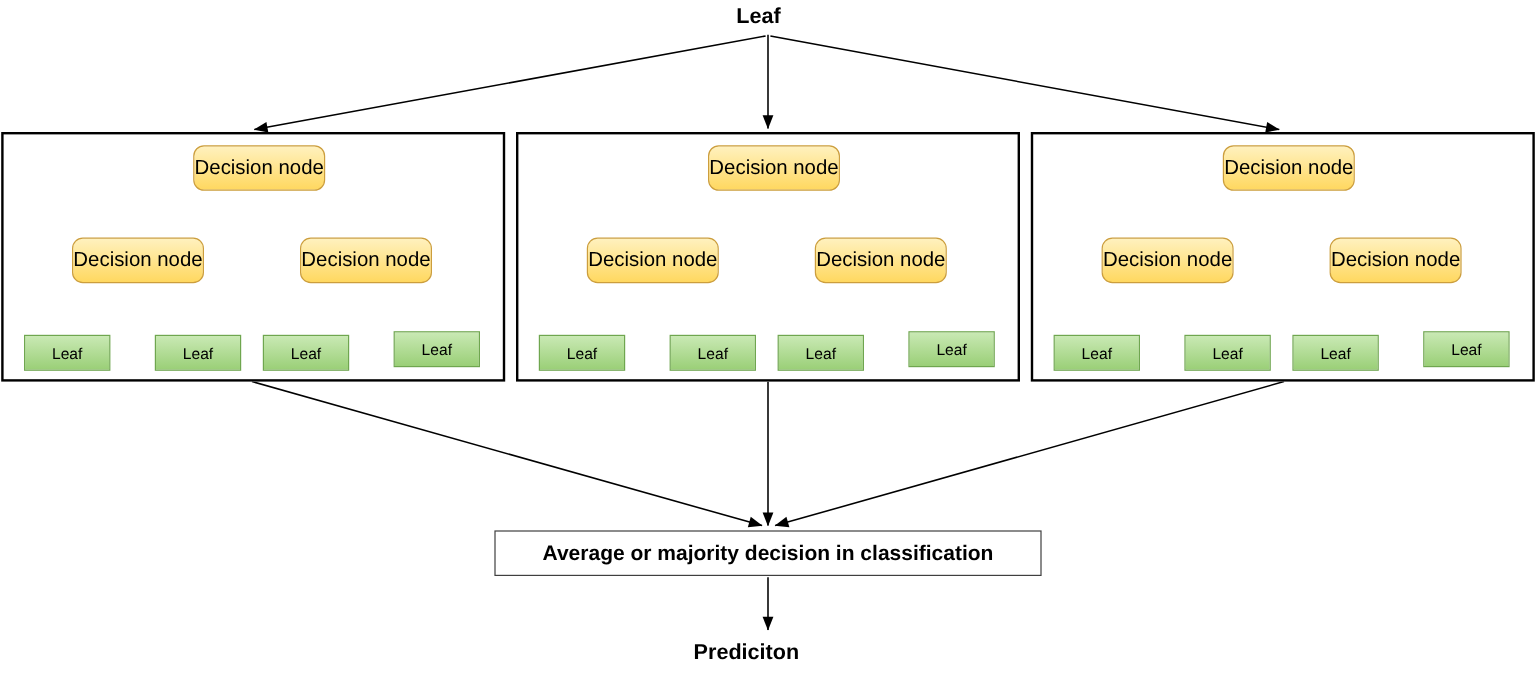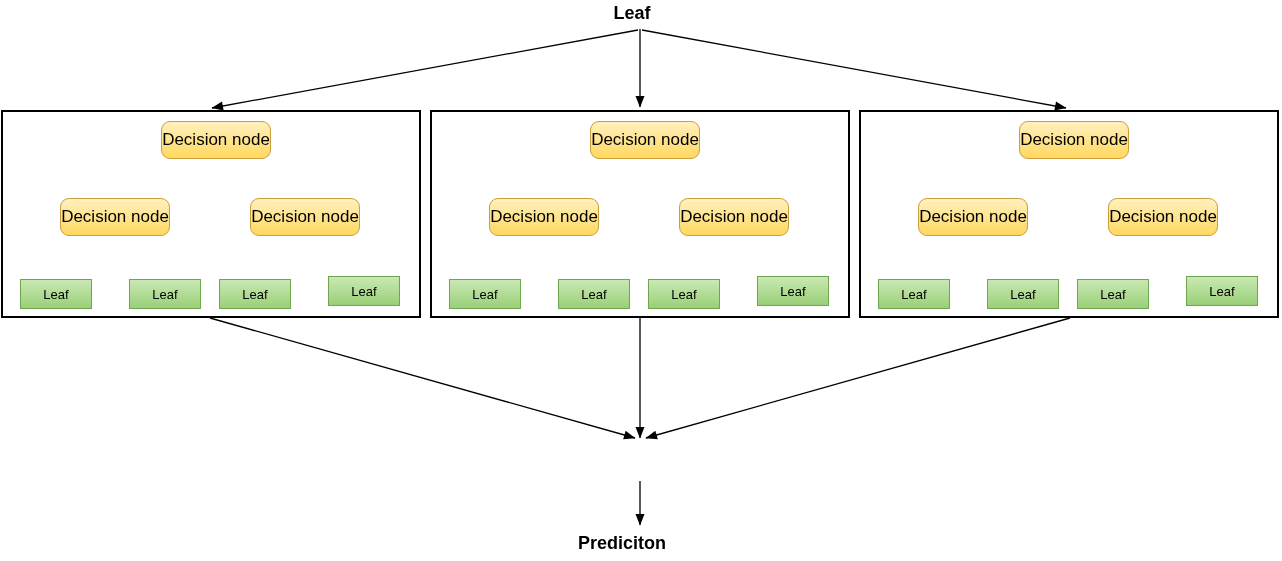--- a/index.html
+++ b/index.html
@@ -114,16 +114,17 @@
   <div class="tree t3">
     <div class="dnode root">Decision node</div>
     <div class="dnode cl">Decision node</div>
     <div class="dnode cr">Decision node</div>
     <div class="leafnode l1">Leaf</div>
     <div class="leafnode l2">Leaf</div>
     <div class="leafnode l3">Leaf</div>
     <div class="leafnode l4">Leaf</div>
   </div>
 
+  <div class="aggregate-box">Average or majority decision in classification</div>
 
   <div class="biglabel prediction-label">Prediciton</div>
 
 </div>
 
 </body></html>

